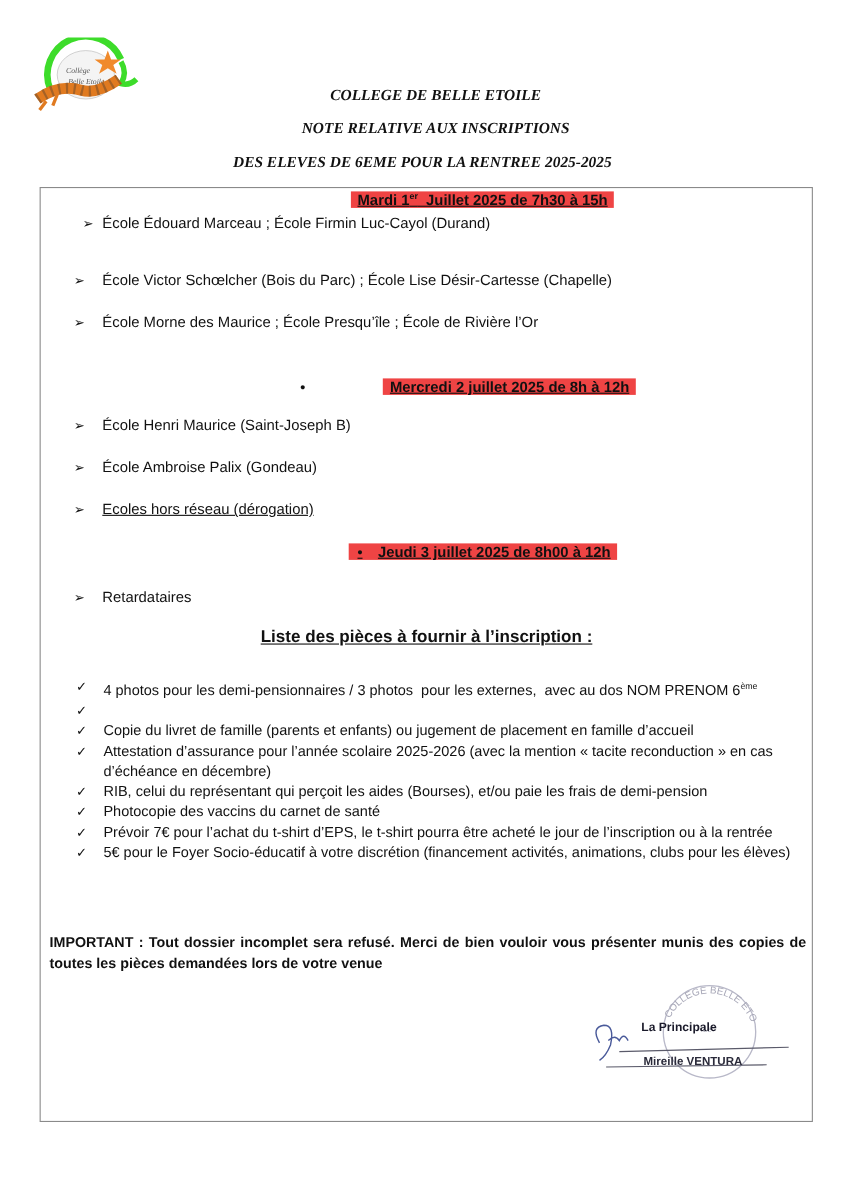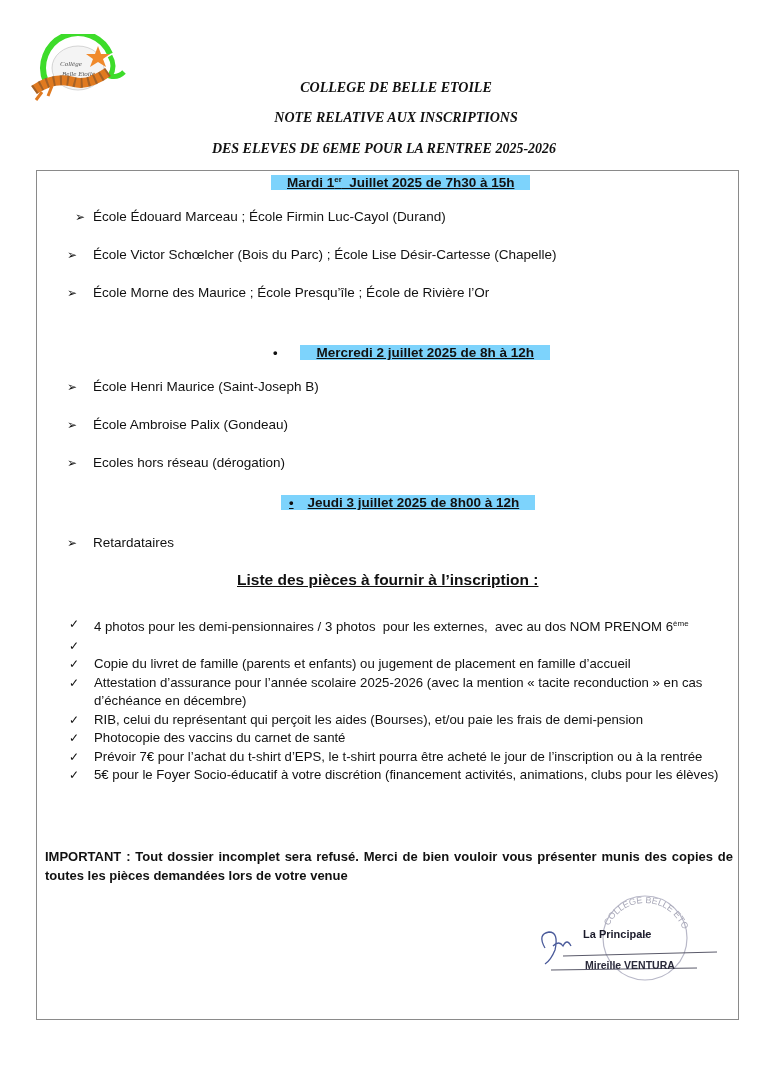--- a/index.html
+++ b/index.html
@@ -9,21 +9,21 @@
   .title-block { position: absolute; left: 0; width: 768px; text-align: center;
                  font-family: "Liberation Serif", serif; font-weight: bold; font-style: italic;
                  font-size: 14px; color: #111; }
   .t1 { top: 80px; left: 12px; }
   .t2 { top: 110px; left: 12px; }
   .t3 { top: 141px; left: 0px; }
   .box { position: absolute; left: 36px; top: 170px; width: 703px; height: 850px;
          border: 1.5px solid #8a8a8a; box-sizing: border-box; }
   .abs { position: absolute; }
   .day-head { font-weight: bold; font-size: 13.5px; text-decoration: underline;
-              background: #7dd3fc; padding: 0 16px; white-space: nowrap; }
+              background: #ef4444; padding: 0 6px; white-space: nowrap; margin-left: 48px; }
   .day-head sup { font-size: 8px; }
   .bullet-dot { font-size: 13px; font-weight: bold; }
   .arrow-item { font-size: 13.5px; white-space: nowrap; }
   .arrow { display: inline-block; width: 26px; font-size: 12px; }
   .list-title { font-weight: bold; font-size: 15.5px; text-decoration: underline; white-space: nowrap; }
   .check-list { position: absolute; left: 32px; width: 660px; font-size: 13.2px; line-height: 18.5px; }
   .check-item { display: flex; }
   .check { width: 25px; flex: none; font-size: 12px; }
   .check-item sup { font-size: 8px; }
   .important { position: absolute; left: 8px; width: 688px; top: 676px; font-weight: bold;
@@ -43,53 +43,53 @@
     <text x="36" y="42" font-size="7" font-style="italic" fill="#555" font-family="Liberation Serif, serif">Belle Etoile</text>
     <path d="M84 22 q6 10 0 20 q8 2 14 -4" fill="none" stroke="#3ddc2a" stroke-width="5"></path>
     <path d="M8 56 q20 -14 40 -8 q14 4 34 -10" fill="none" stroke="#e07a20" stroke-width="10"></path>
     <path d="M8 56 q20 -14 40 -8 q14 4 34 -10" fill="none" stroke="#333" stroke-width="10" stroke-dasharray="2 5" opacity="0.35"></path>
     <path d="M10 66 l6 -8 M22 62 l4 -10" stroke="#e07a20" stroke-width="3"></path>
   </svg>
 </div>
 
 <div class="title-block t1">COLLEGE DE BELLE ETOILE</div>
 <div class="title-block t2">NOTE RELATIVE AUX INSCRIPTIONS</div>
-<div class="title-block t3">DES ELEVES DE 6EME POUR LA RENTREE 2025-2026</div>
+<div class="title-block t3">DES ELEVES DE 6EME POUR LA RENTREE 2025-2025</div>
 
 <div class="box">
 
   <div class="abs" style="left:234px; top:2px;">
     <span class="day-head"><span>Mardi 1</span><sup>er</sup><span style="white-space:pre">  Juillet 2025 de 7h30 à 15h</span></span>
   </div>
-  <div class="abs arrow-item" style="left:30px; top:38px;text-align:center;">
+  <div class="abs arrow-item" style="left:30px; top:24px;text-align:center;">
     <span class="arrow">➢</span><span>École Édouard Marceau ; École Firmin Luc-Cayol (Durand)</span>
   </div>
   <div class="abs arrow-item" style="left:30px; top:76px;">
     <span class="arrow">➢</span><span>École Victor Schœlcher (Bois du Parc) ; École Lise Désir-Cartesse (Chapelle)</span>
   </div>
   <div class="abs arrow-item" style="left:30px; top:114px;">
     <span class="arrow">➢</span><span>École Morne des Maurice ; École Presqu’île ; École de Rivière l’Or</span>
   </div>
 
   <div class="abs" style="left:236px; top:172px;">
     <span class="bullet-dot">•</span>
     <span style="display:inline-block; width:14px;"></span>
     <span class="day-head">Mercredi 2 juillet 2025 de 8h à 12h</span>
   </div>
   <div class="abs arrow-item" style="left:30px; top:208px;">
     <span class="arrow">➢</span><span>École Henri Maurice (Saint-Joseph B)</span>
   </div>
   <div class="abs arrow-item" style="left:30px; top:246px;">
     <span class="arrow">➢</span><span>École Ambroise Palix (Gondeau)</span>
   </div>
-  <div class="abs arrow-item" style="left:30px; top:284px;">
+  <div class="abs arrow-item" style="left:30px; top:284px;text-decoration:underline;">
     <span class="arrow">➢</span><span>Ecoles hors réseau (dérogation)</span>
   </div>
 
-  <div class="abs" style="left:244px; top:322px;">
+  <div class="abs" style="left:232px; top:322px;">
     <span class="day-head" style="padding-left:8px;"><span class="bullet-dot">•</span><span style="display:inline-block; width:14px;"></span><span>Jeudi 3 juillet 2025 de 8h00 à 12h</span></span>
   </div>
   <div class="abs arrow-item" style="left:30px; top:364px;">
     <span class="arrow">➢</span><span>Retardataires</span>
   </div>
 
   <div class="abs list-title" style="left:200px; top:400px;">Liste des pièces à fournir à l’inscription :</div>
 
   <div class="check-list" style="top:444px;">
     <div class="check-item">

